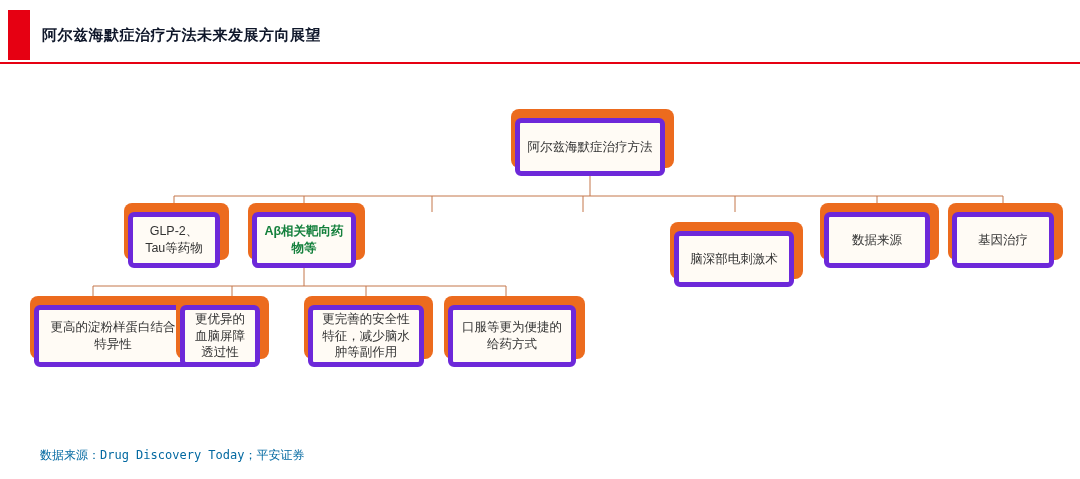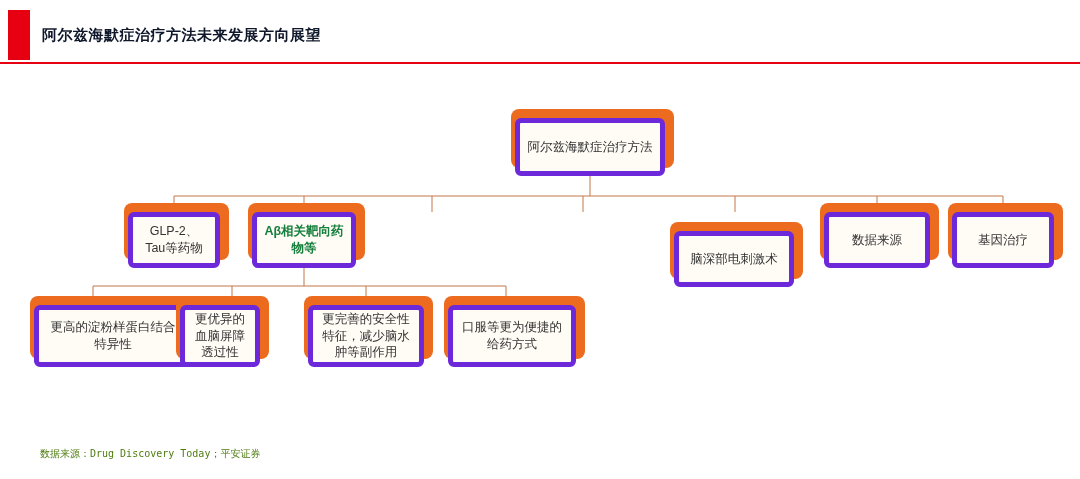--- a/index.html
+++ b/index.html
@@ -44,21 +44,21 @@
     text-align:center;
     padding:3px 7px;box-sizing:border-box;
     font-size:12.5px;line-height:1.35;color:#333;
   }
   .node.bold .face{font-weight:700;color:#15803d;}
 
   
   .source-note{
     position:absolute;left:40px;top:447px;
     font-family:"DejaVu Sans Mono", monospace;
-    font-size:10px;color:#4d7c0f;
+    font-size:12px;color:#0369a1;
   }
 </style>
 </head>
 <body>
 
 <div id="canvas">
 
   <div class="accent-block"></div>
   <div class="page-title">阿尔兹海默症治疗方法未来发展方向展望</div>
   <div class="header-rule"></div>

